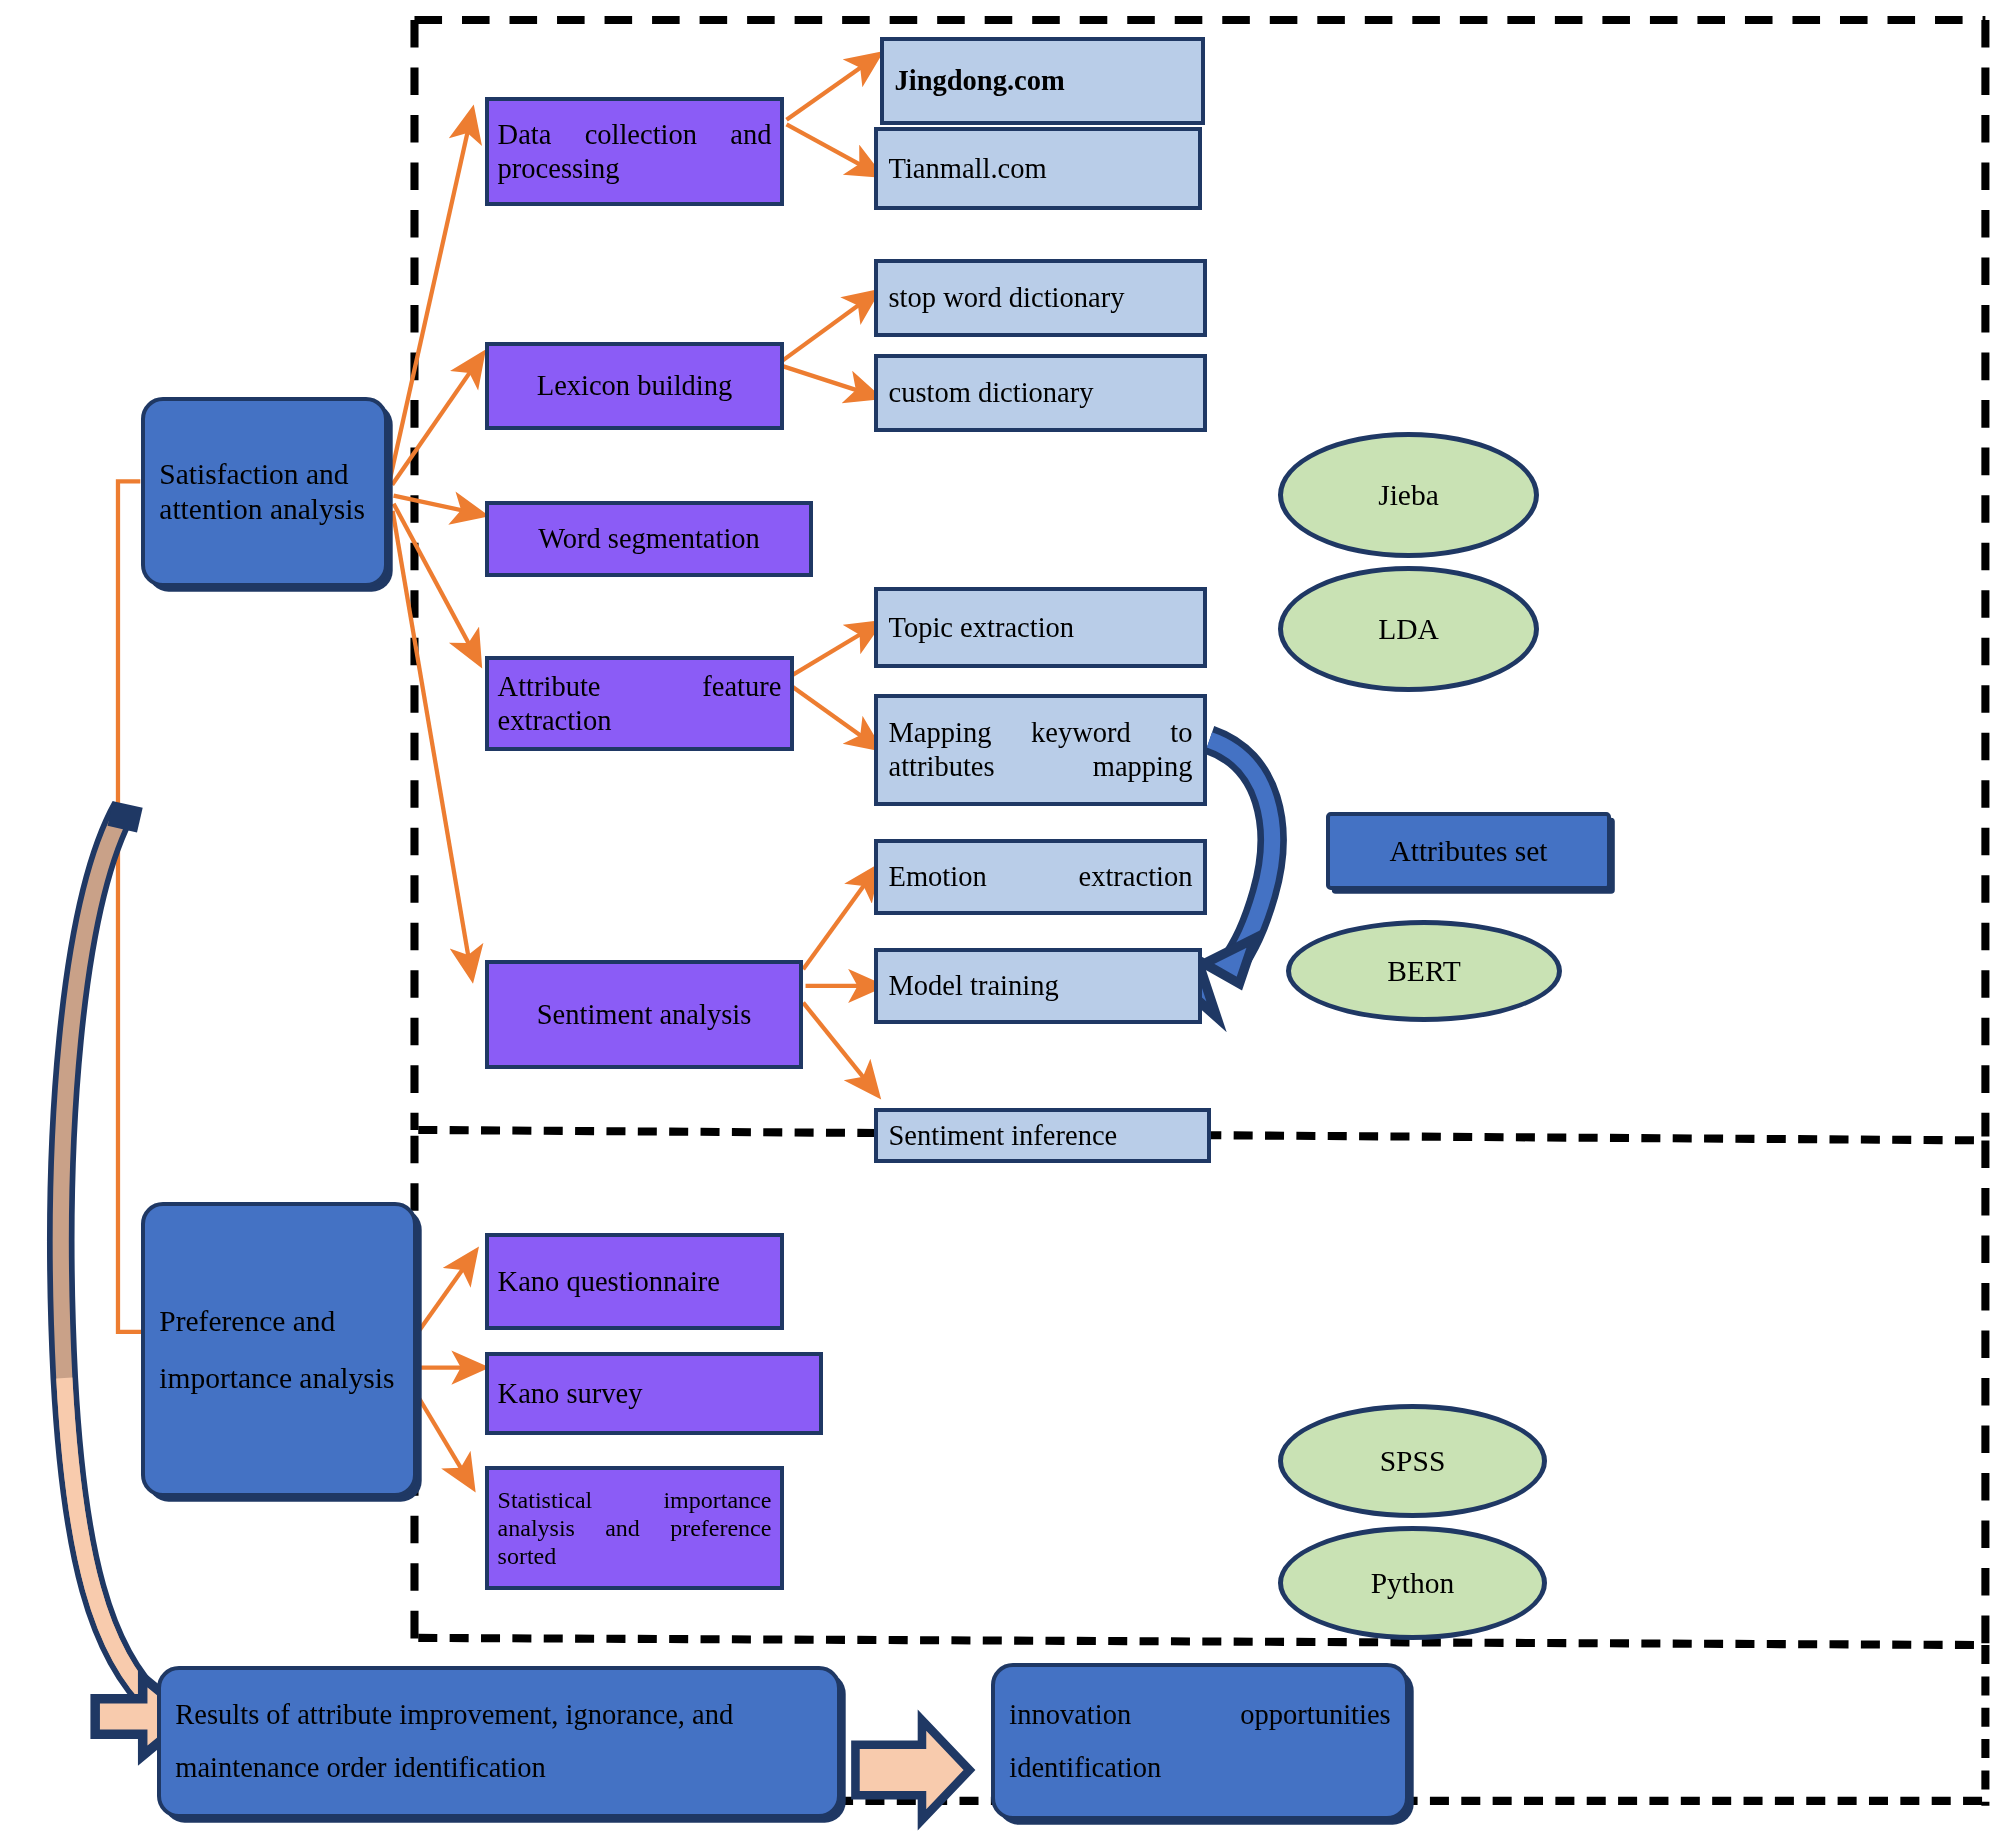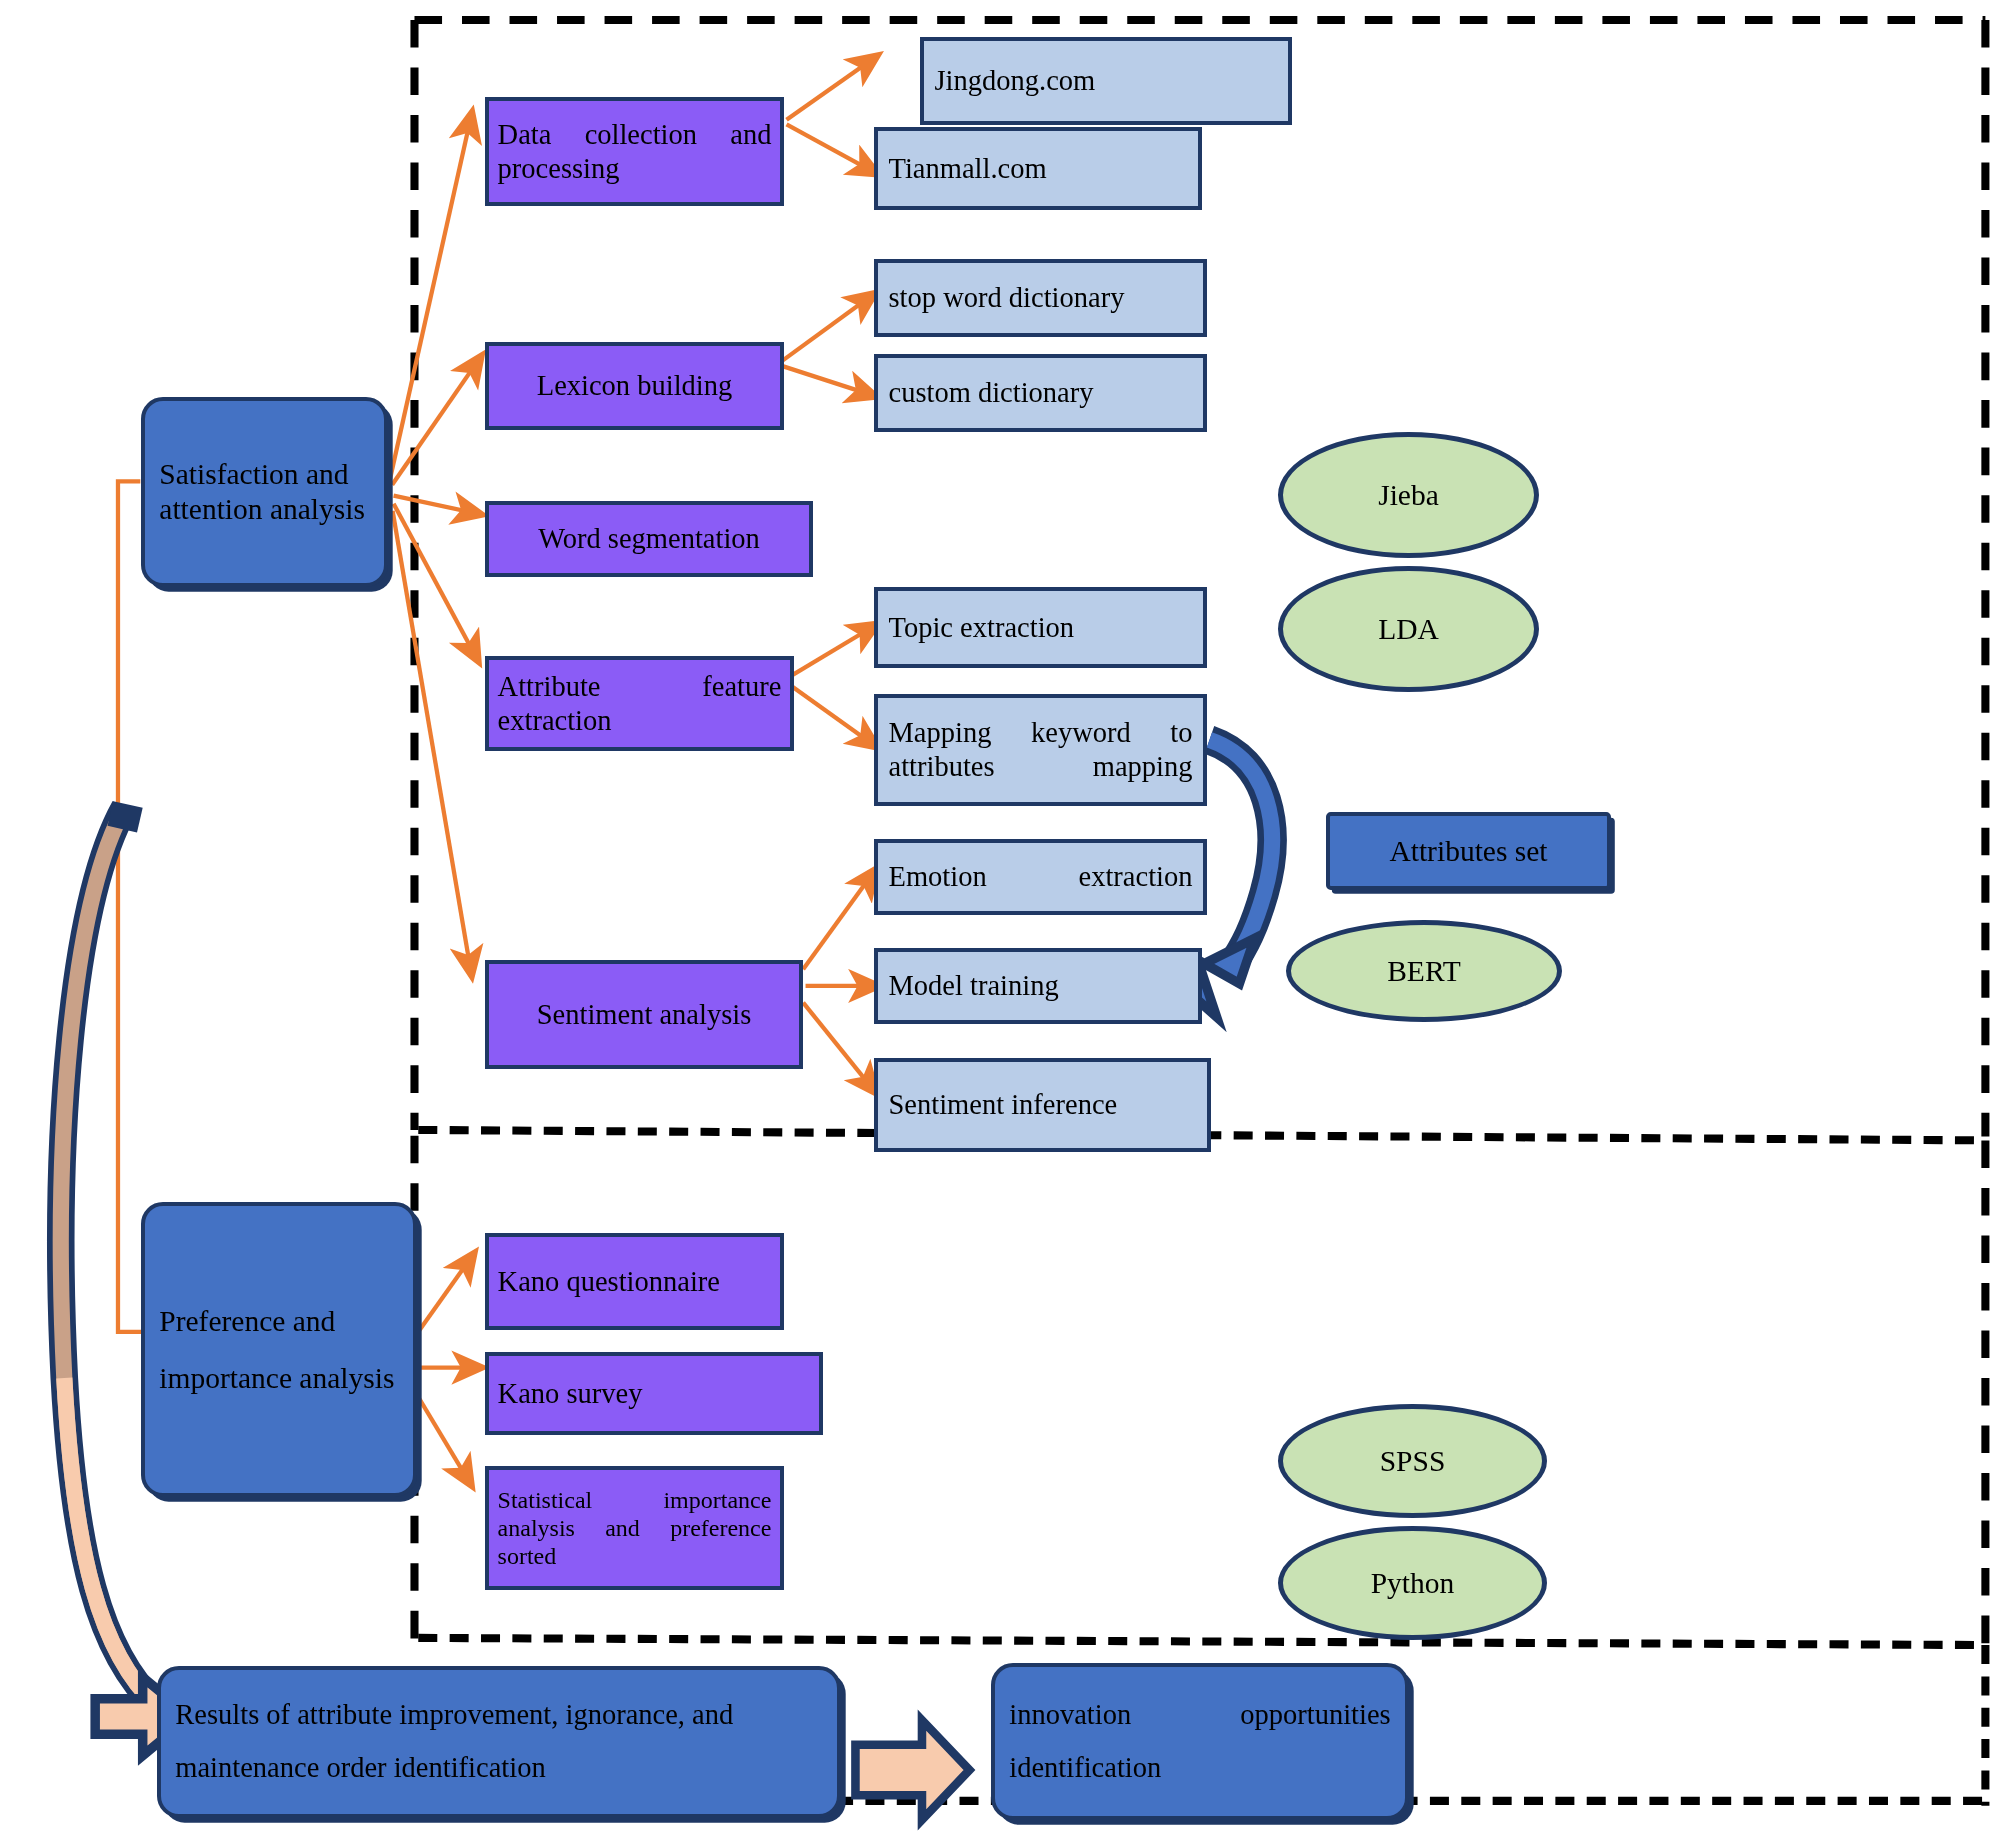--- a/index.html
+++ b/index.html
@@ -206,21 +206,21 @@
   </div>
 
   <div class="node box-slate left" style="left:485px;top:1326px;width:338px;height:83px;">
     <div class="txt" style="text-align:left;text-align-last:left;">Kano survey</div>
   </div>
 
   <div class="node box-slate small" style="left:485px;top:1440px;width:299px;height:124px;">
     <div class="txt">Statistical importance analysis and preference sorted</div>
   </div>
 
-  <div class="node box-light center" style="left:920px;top:37px;width:372px;height:88px;">
+  <div class="node box-light center" style="left:880px;top:37px;width:325px;height:88px;font-weight:bold;">
     <div class="txt" style="text-align:left;">Jingdong.com</div>
   </div>
 
   <div class="node box-light" style="left:874px;top:127px;width:328px;height:83px;">
     <div class="txt" style="text-align:left;">Tianmall.com</div>
   </div>
 
   <div class="node box-light" style="left:874px;top:259px;width:333px;height:78px;">
     <div class="txt" style="text-align:left;">stop word dictionary</div>
   </div>
@@ -238,21 +238,21 @@
   </div>
 
   <div class="node box-light just" style="left:874px;top:839px;width:333px;height:76px;">
     <div class="txt">Emotion   extraction</div>
   </div>
 
   <div class="node box-light" style="left:874px;top:948px;width:328px;height:76px;">
     <div class="txt" style="text-align:left;">Model training</div>
   </div>
 
-  <div class="node box-light" style="left:874px;top:1058px;width:337px;height:94px;">
+  <div class="node box-light" style="left:874px;top:1108px;width:337px;height:55px;">
     <div class="txt" style="text-align:left;">Sentiment inference</div>
   </div>
 
   <div class="node box-blue-sq" style="left:1326px;top:772px;width:285px;height:78px;">
     <div class="txt">Attributes set</div>
   </div>
 
 
   <div class="node ellipse" style="left:1278px;top:432px;width:261px;height:126px;">
     <div class="txt">Jieba</div>

